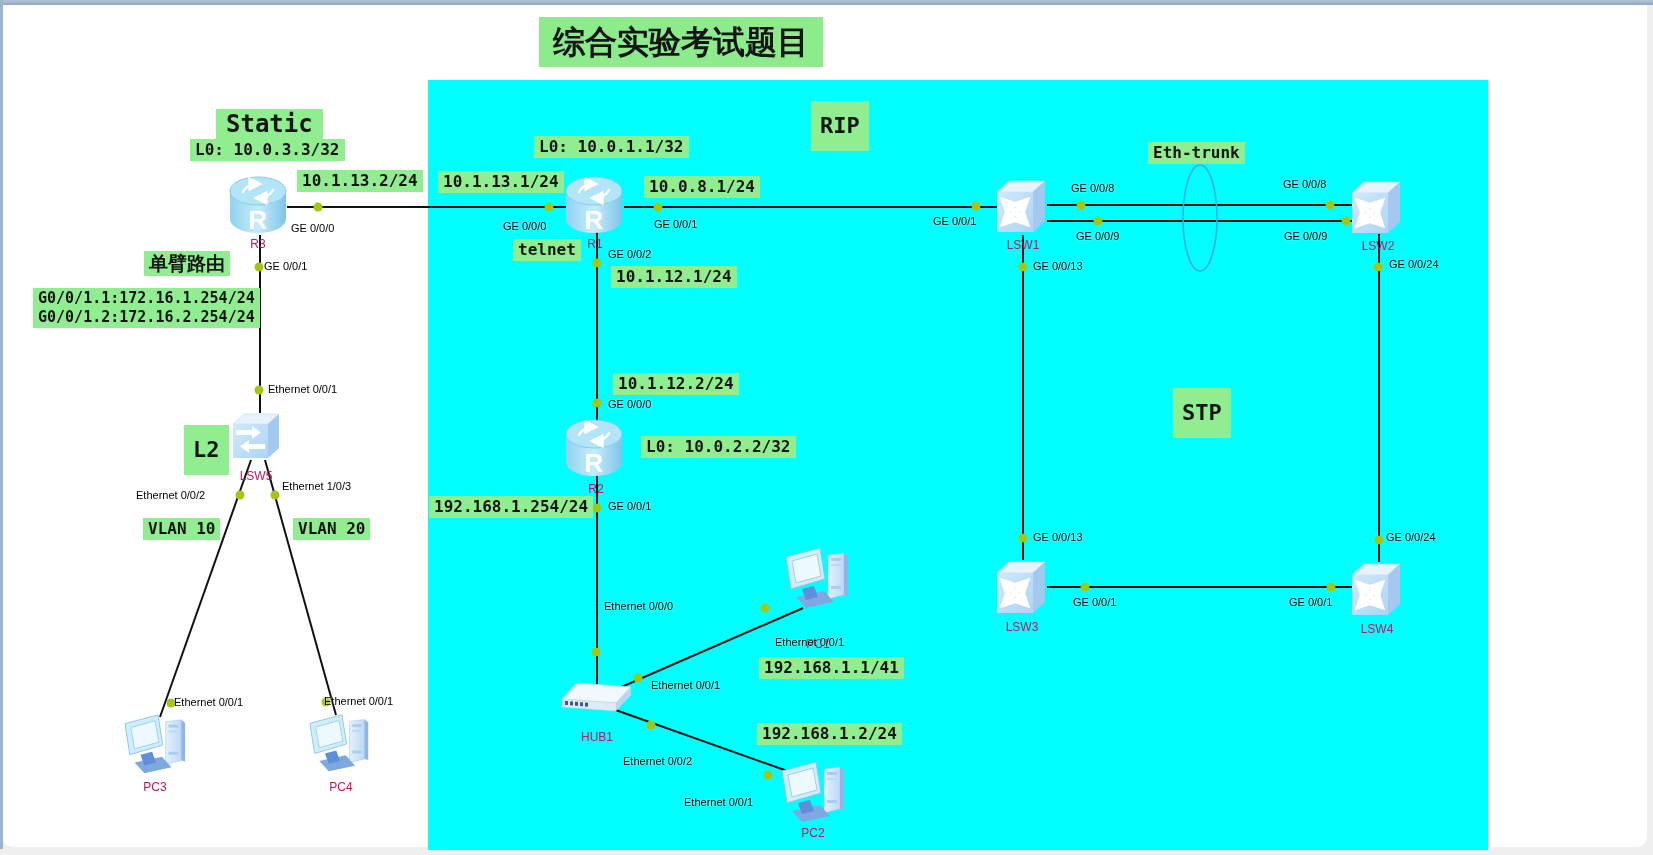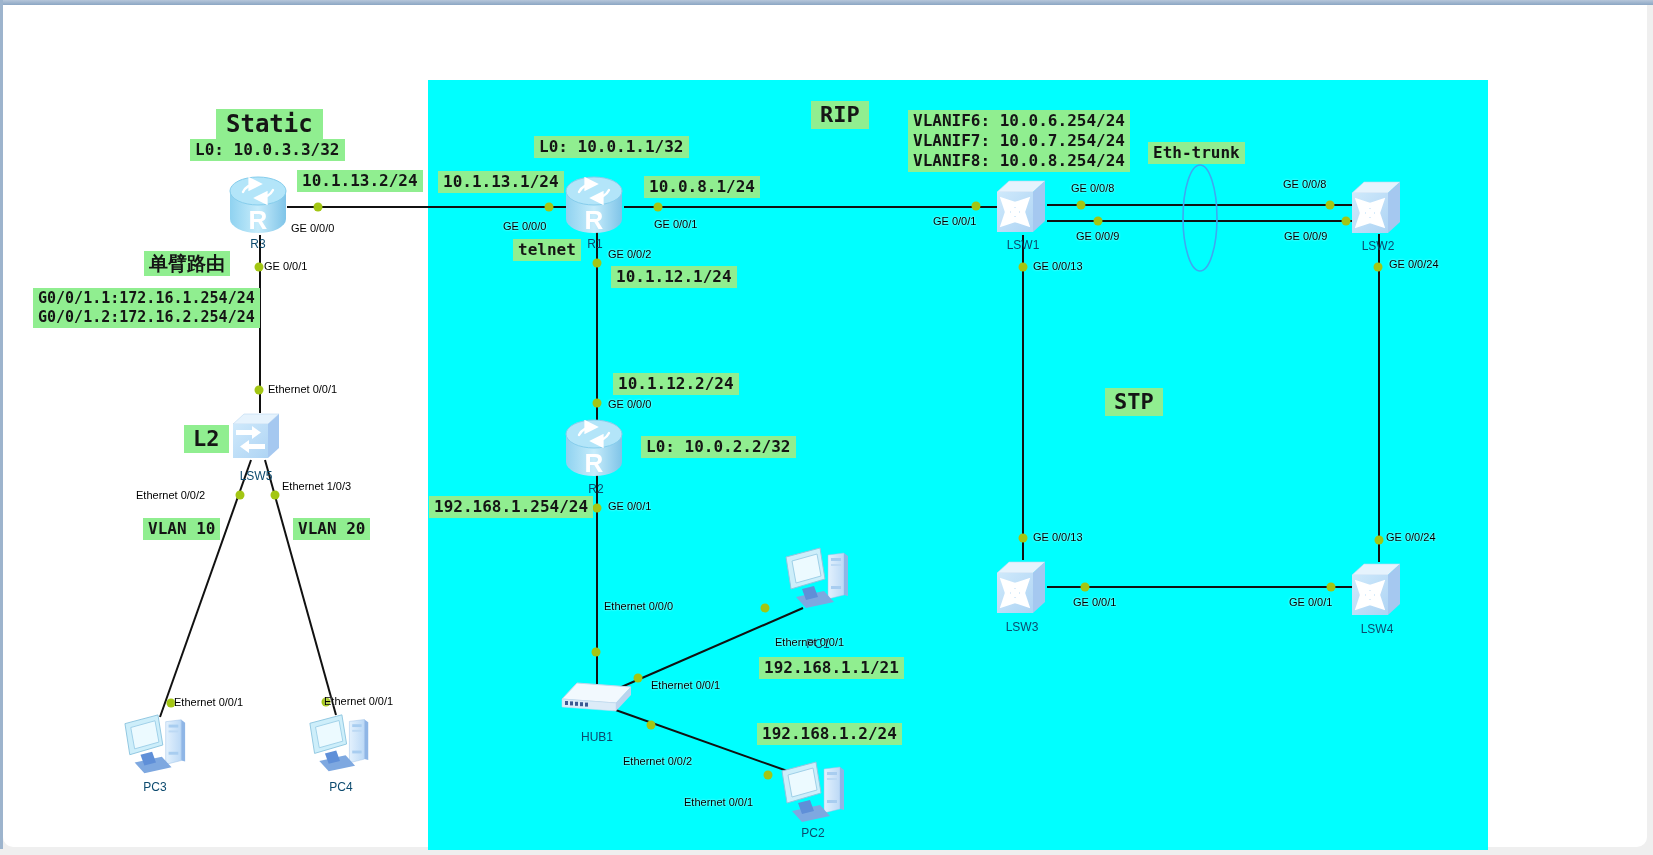--- a/index.html
+++ b/index.html
@@ -13,26 +13,26 @@
   .zone{position:absolute;left:425px;top:75px;width:1060px;height:770px;background:#00ffff;}
   .links{position:absolute;left:0;top:0;width:1653px;height:855px;pointer-events:none;}
   .glabel{position:absolute;background:#90ee90;color:#151515;
           font-family:"DejaVu Sans Mono","Liberation Mono",monospace;
           font-weight:bold;font-size:16px;line-height:20px;padding:1px 5px;
           white-space:nowrap;z-index:5;}
   .gline{display:block;}
   .title{font-family:"Liberation Sans",sans-serif;font-size:32px;line-height:40px;
          padding:5px 14px;font-weight:bold;background:#8cec8c;}
   .big{font-size:24px;line-height:26px;padding:2px 10px;}
-  .mid{font-size:22px;line-height:26px;padding:1px 9px;}
+  .mid{font-size:22px;line-height:26px;padding:12px 9px;}
   .cn{font-family:"Liberation Sans",sans-serif;font-size:19px;line-height:23px;font-weight:bold;}
   .sm{font-size:15px;line-height:19px;}
   .plabel{position:absolute;font-size:11px;color:#000;white-space:nowrap;z-index:4;
           text-shadow:0 0 2px rgba(255,255,255,.85);}
-  .dname{position:absolute;font-size:12px;color:#0c4a6e;width:70px;text-align:center;z-index:4;}
+  .dname{position:absolute;font-size:12px;color:#be185d;width:70px;text-align:center;z-index:4;}
   .dev{position:absolute;z-index:3;}
   .defs{position:absolute;width:0;height:0;}
 </style>
 </head>
 <body>
 
 <div class="stage">
   <div class="chrome-top"></div>
   <div class="chrome-left"></div>
   <div class="canvas">
@@ -317,50 +317,46 @@
     <div class="plabel" style="left:1073px;top:225px">GE 0/0/9</div>
     <div class="plabel" style="left:1030px;top:255px">GE 0/0/13</div>
     <div class="plabel" style="left:1280px;top:173px">GE 0/0/8</div>
     <div class="plabel" style="left:1281px;top:225px">GE 0/0/9</div>
     <div class="plabel" style="left:1386px;top:253px">GE 0/0/24</div>
     <div class="plabel" style="left:1030px;top:526px">GE 0/0/13</div>
     <div class="plabel" style="left:1070px;top:591px">GE 0/0/1</div>
     <div class="plabel" style="left:1383px;top:526px">GE 0/0/24</div>
     <div class="plabel" style="left:1286px;top:591px">GE 0/0/1</div>
 
+    <div class="glabel title" style="left:536px;top:12px">综合实验考试题目</div>
 
     <div class="glabel big" style="left:213px;top:104px">Static</div>
     <div class="glabel" style="left:187px;top:134px">L0: 10.0.3.3/32</div>
     <div class="glabel" style="left:294px;top:165px">10.1.13.2/24</div>
     <div class="glabel cn" style="left:141px;top:246px">单臂路由</div>
     <div class="glabel sm" style="left:30px;top:283px">
       <span class="gline">G0/0/1.1:172.16.1.254/24</span>
       <span class="gline">G0/0/1.2:172.16.2.254/24</span>
     </div>
     <div class="glabel mid" style="left:181px;top:420px">L2</div>
     <div class="glabel" style="left:140px;top:513px">VLAN 10</div>
     <div class="glabel" style="left:290px;top:513px">VLAN 20</div>
 
     <div class="glabel" style="left:531px;top:131px">L0: 10.0.1.1/32</div>
     <div class="glabel" style="left:435px;top:166px">10.1.13.1/24</div>
     <div class="glabel" style="left:641px;top:171px">10.0.8.1/24</div>
     <div class="glabel" style="left:510px;top:234px">telnet</div>
     <div class="glabel" style="left:608px;top:261px">10.1.12.1/24</div>
 
     <div class="glabel mid" style="left:808px;top:96px">RIP</div>
-    <div class="glabel" style="left:905px;top:105px">
-      <span class="gline">VLANIF6: 10.0.6.254/24</span>
-      <span class="gline">VLANIF7: 10.0.7.254/24</span>
-      <span class="gline">VLANIF8: 10.0.8.254/24</span>
-    </div>
     <div class="glabel" style="left:1145px;top:137px">Eth-trunk</div>
 
     <div class="glabel" style="left:610px;top:368px">10.1.12.2/24</div>
     <div class="glabel" style="left:638px;top:431px">L0: 10.0.2.2/32</div>
     <div class="glabel" style="left:426px;top:491px">192.168.1.254/24</div>
 
-    <div class="glabel mid" style="left:1102px;top:383px">STP</div>
-
-    <div class="glabel" style="left:756px;top:652px">192.168.1.1/21</div>
+    <div class="glabel mid" style="left:1170px;top:383px">STP</div>
+
+    <div class="glabel" style="left:756px;top:652px">192.168.1.1/41</div>
     <div class="glabel" style="left:754px;top:718px">192.168.1.2/24</div>
 
   </div>
 </div>
 
 </body></html>

